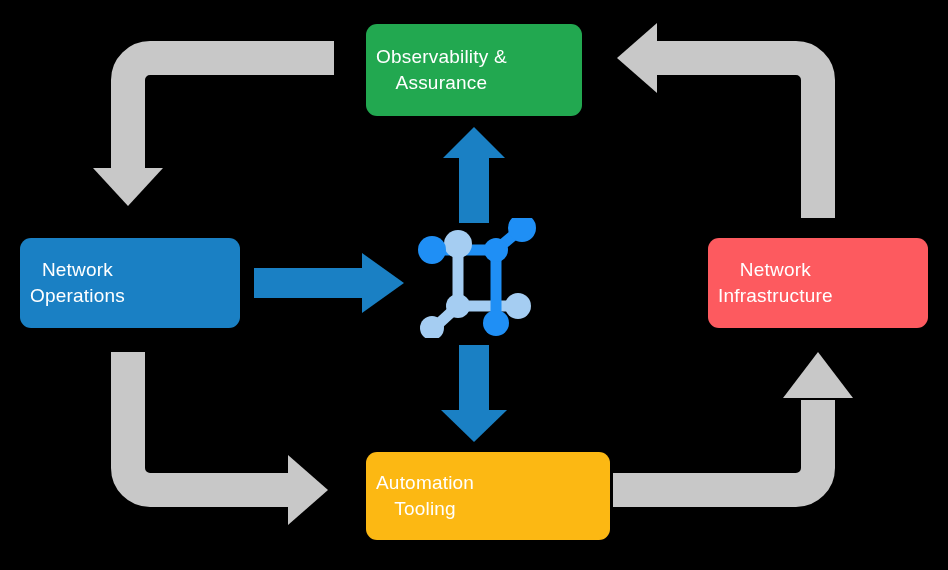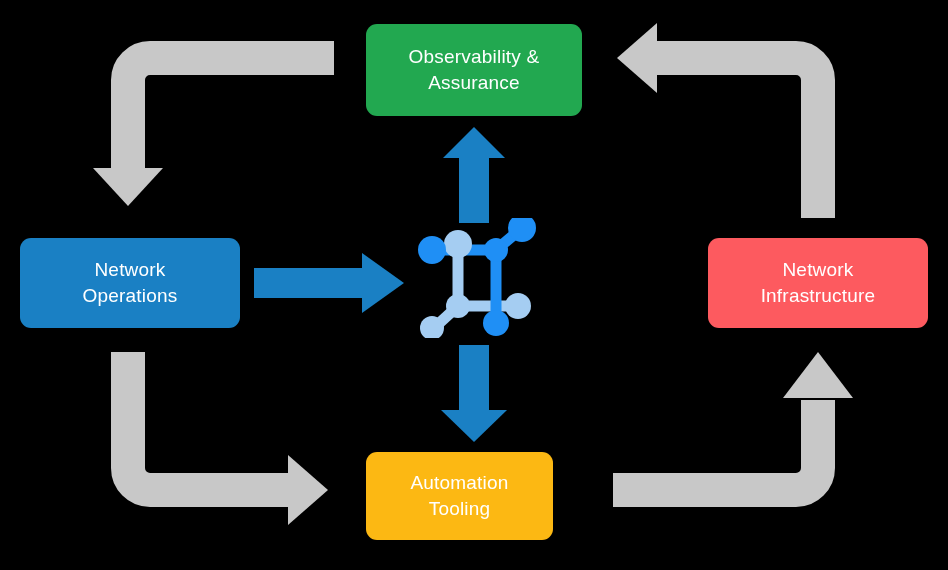--- a/index.html
+++ b/index.html
@@ -20,21 +20,21 @@
     top: 0;
     left: 0;
     width: 948px;
     height: 570px;
   }
   .node-box {
     position: absolute;
     border-radius: 11px;
     display: flex;
     align-items: center;
-    justify-content: center;
+    justify-content: flex-start;
     text-align: center;
     color: #ffffff;
     font-size: 19px;
     line-height: 1.38;
     letter-spacing: 0.2px;
     box-sizing: border-box;
     padding: 4px 10px;
   }
   #box-observability {
     left: 366px;
@@ -50,21 +50,21 @@
   }
   #box-network-infrastructure {
     left: 708px;
     top: 238px;
     width: 220px;
     height: 90px;
   }
   #box-automation-tooling {
     left: 366px;
     top: 452px;
-    width: 187px;
+    width: 244px;
     height: 88px;
   }
   .box-label {
     display: block;
     white-space: pre-line;
   }
   #network-icon {
     position: absolute;
     left: 418px;
     top: 218px;

